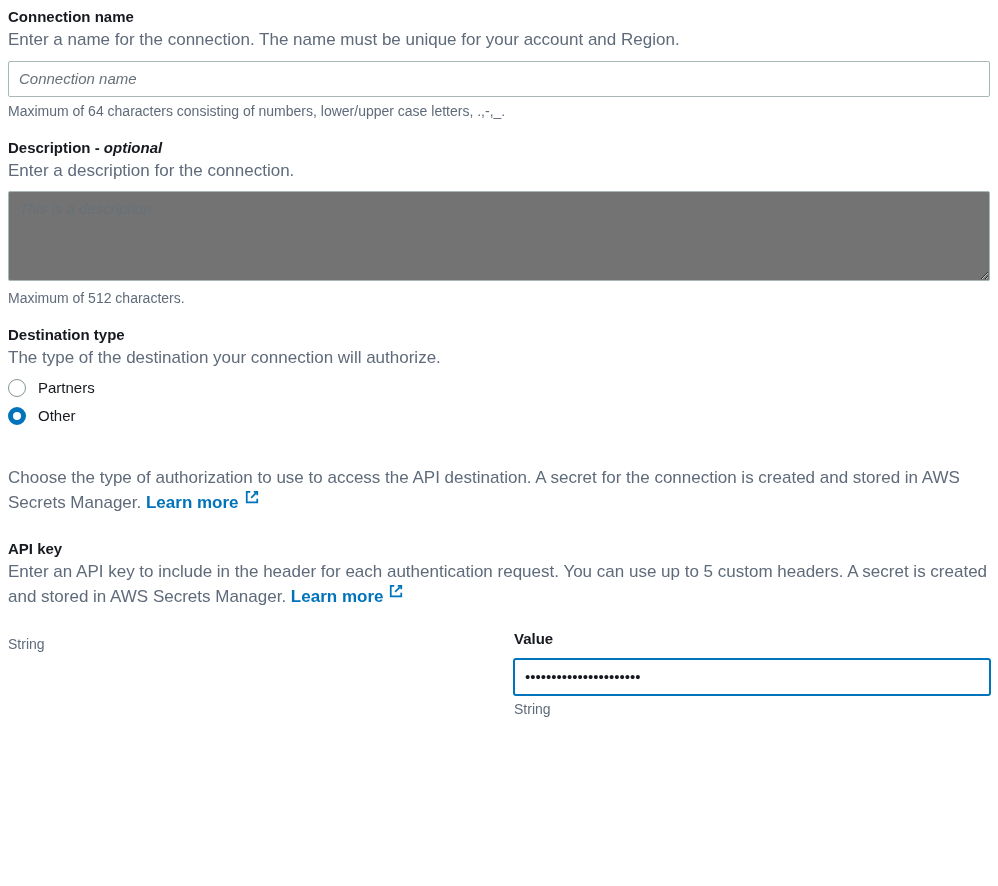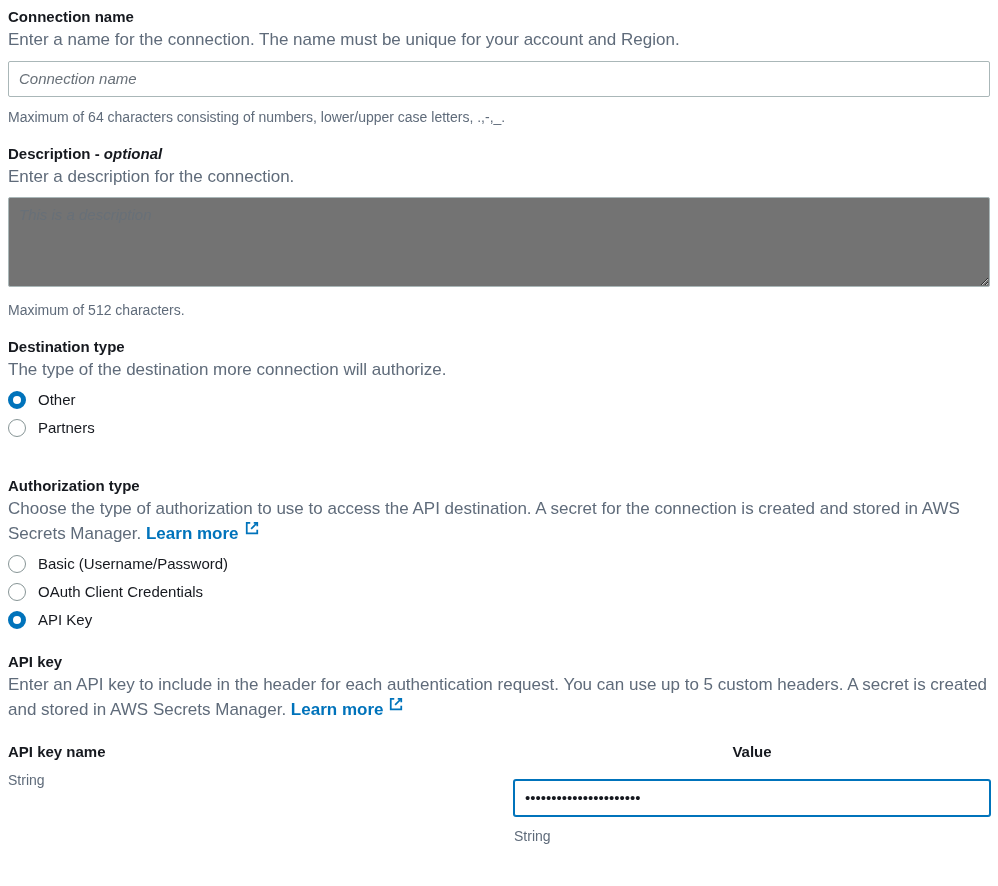--- a/index.html
+++ b/index.html
@@ -29,21 +29,21 @@
     }
     .field-description {
       font-size: 17px;
       color: #5f6b7a;
       margin-bottom: 8px;
       line-height: 1.5;
     }
     .field-helper {
       font-size: 14px;
       color: #5f6b7a;
-      margin-top: 12px;
+      margin-top: 6px;
     }
     input[type="text"], input[type="password"] {
       width: 100%;
       padding: 6px 10px;
       font-size: 15px;
       border: 1px solid #aab7b8;
       border-radius: 2px;
       background: #fff;
       color: #16191f;
       height: 36px;
@@ -138,78 +138,62 @@
   <div class="field-label">
     <span>Description - </span><span class="optional">optional</span>
   </div>
   <div class="field-description">Enter a description for the connection.</div>
   <textarea placeholder="This is a description" style=""></textarea>
   <div class="field-helper">Maximum of 512 characters.</div>
 </div>
 
 <div class="form-group" style="margin-bottom: 40px;">
   <div class="field-label">Destination type</div>
-  <div class="field-description">The type of the destination more connection will authorize.</div>
+  <div class="field-description">The type of the destination your connection will authorize.</div>
   <div class="radio-group">
+    <div class="radio-item">
+      <span class="radio-circle"></span>
+      <span class="radio-label">Partners</span>
+    </div>
     <div class="radio-item">
       <span class="radio-circle checked"></span>
       <span class="radio-label">Other</span>
-    </div>
-    <div class="radio-item">
-      <span class="radio-circle"></span>
-      <span class="radio-label">Partners</span>
     </div>
   </div>
 </div>
 
 <div class="form-group" style="margin-bottom: 24px;">
-  <div class="field-label">Authorization type</div>
   <div class="field-description">
     <span>Choose the type of authorization to use to access the API destination. A secret for the connection is created and stored in AWS Secrets Manager.  </span><a class="link">
         <span>Learn more</span>
       <svg class="external-icon" viewBox="0 0 16 16" fill="none" stroke="#0073bb" stroke-width="2">
         <path d="M6 2H2v12h12v-4"></path>
         <path d="M10 2h4v4"></path>
         <path d="M14 2L7 9"></path>
       </svg>
     </a>
-  </div>
-  <div class="radio-group">
-    <div class="radio-item">
-      <span class="radio-circle"></span>
-      <span class="radio-label">Basic (Username/Password)</span>
-    </div>
-    <div class="radio-item">
-      <span class="radio-circle"></span>
-      <span class="radio-label">OAuth Client Credentials</span>
-    </div>
-    <div class="radio-item">
-      <span class="radio-circle checked"></span>
-      <span class="radio-label">API Key</span>
-    </div>
   </div>
 </div>
 
 <div class="form-group">
   <div class="section-label">API key</div>
   <div class="field-description">
     <span>Enter an API key to include in the header for each authentication request. You can use up to 5 custom headers. A secret is created and stored in AWS Secrets Manager.  </span><a class="link">
         <span>Learn more</span>
       <svg class="external-icon" viewBox="0 0 16 16" fill="none" stroke="#0073bb" stroke-width="2">
         <path d="M6 2H2v12h12v-4"></path>
         <path d="M10 2h4v4"></path>
         <path d="M14 2L7 9"></path>
       </svg>
     </a>
   </div>
 </div>
 
 <div class="columns-2">
   <div class="col">
-    <div class="field-label" style="margin-bottom:8px;">API key name</div>
     <div class="field-helper">String</div>
   </div>
   <div class="col">
-    <div class="field-label" style="margin-bottom:20px;text-align:center;">Value</div>
+    <div class="field-label" style="margin-bottom:12px;">Value</div>
     <input type="text" class="focused" style="letter-spacing: 0px;" value="••••••••••••••••••••••">
     <div class="field-helper">String</div>
   </div>
 </div>
 
 </body></html>

